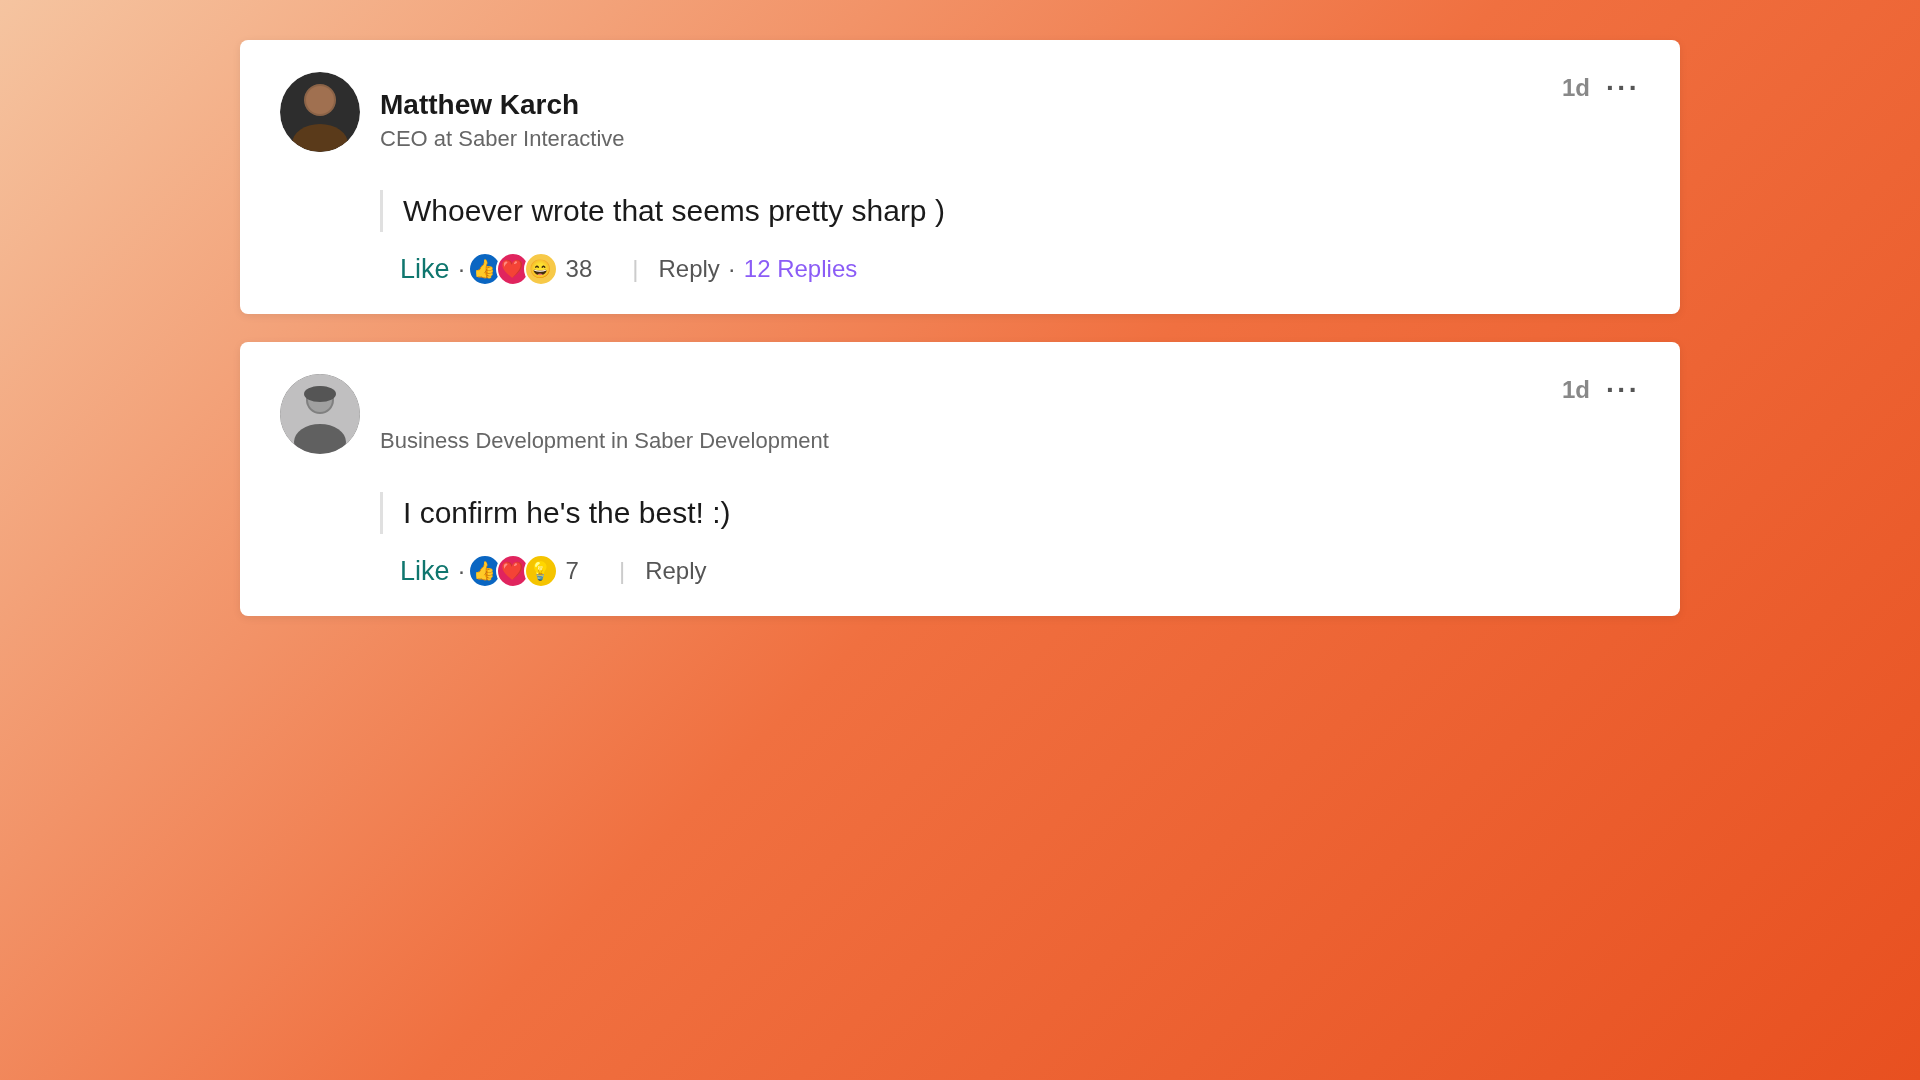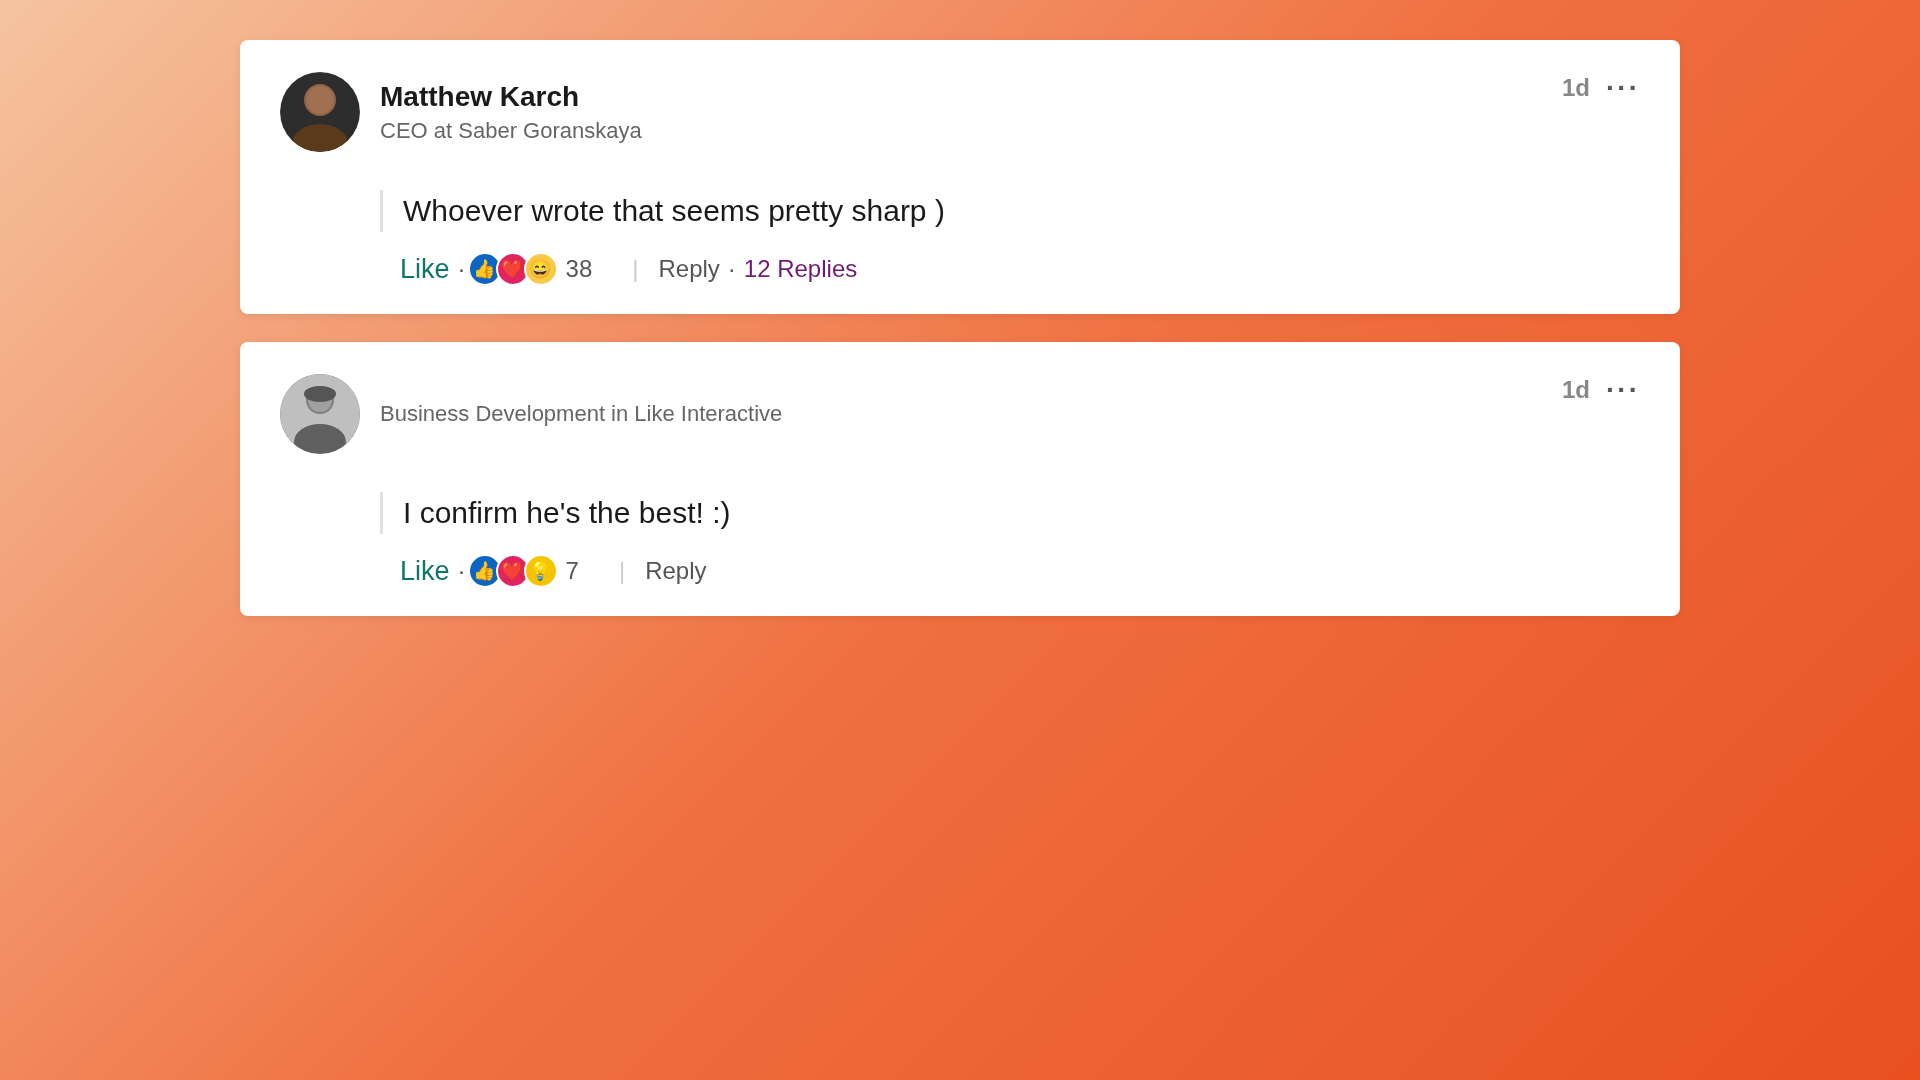--- a/index.html
+++ b/index.html
@@ -28,21 +28,21 @@
 
     .comment-header {
       display: flex;
       align-items: flex-start;
       justify-content: space-between;
       margin-bottom: 24px;
     }
 
     .comment-author-section {
       display: flex;
-      align-items: center;
+      align-items: flex-end;
       gap: 20px;
     }
 
     .avatar {
       width: 80px;
       height: 80px;
       border-radius: 50%;
       background: #888;
       flex-shrink: 0;
       overflow: hidden;
@@ -158,21 +158,21 @@
 
     .action-reply {
       font-size: 24px;
       color: #555;
       cursor: pointer;
       font-weight: 400;
     }
 
     .action-replies {
       font-size: 24px;
-      color: #701a75;
+      color: #8b5cf6;
     }
 
     
     .emoji-like {
       background: #0a66c2;
       color: white;
       font-size: 18px;
     }
     .emoji-love {
       background: #e0245e;
@@ -205,21 +205,21 @@
       <div class="avatar">
         <svg class="matthew-avatar-svg" viewBox="0 0 80 80" xmlns="http://www.w3.org/2000/svg">
           <circle cx="40" cy="40" r="40" fill="#2d2d2d"></circle>
           <circle cx="40" cy="28" r="16" fill="#8B6347"></circle>
           <ellipse cx="40" cy="72" rx="28" ry="20" fill="#5a3a1a"></ellipse>
           <circle cx="40" cy="28" r="14" fill="#a07050"></circle>
         </svg>
       </div>
       <div class="author-info">
         <span class="author-name">Matthew Karch</span>
-        <span class="author-title">CEO at Saber Goranskaya</span>
+        <span class="author-title">CEO at Saber Interactive</span>
       </div>
     </div>
     <div class="comment-meta">
       <span class="timestamp">1d</span>
       <span class="more-options">···</span>
     </div>
   </div>
 
   <div class="comment-body">
     <div class="comment-text">Whoever wrote that seems pretty sharp )</div>
@@ -247,21 +247,21 @@
         <svg class="zhanna-avatar-svg" viewBox="0 0 80 80" xmlns="http://www.w3.org/2000/svg">
           <circle cx="40" cy="40" r="40" fill="#c0bfc0"></circle>
           <circle cx="40" cy="26" r="14" fill="#808080"></circle>
           <ellipse cx="40" cy="68" rx="26" ry="18" fill="#606060"></ellipse>
           <circle cx="40" cy="26" r="12" fill="#a0a0a0"></circle>
 
           <ellipse cx="40" cy="20" rx="16" ry="8" fill="#555"></ellipse>
         </svg>
       </div>
       <div class="author-info">
-        <span class="author-title">Business Development in Like Interactive</span>
+        <span class="author-title">Business Development in Saber Development</span>
       </div>
     </div>
     <div class="comment-meta">
       <span class="timestamp">1d</span>
       <span class="more-options">···</span>
     </div>
   </div>
 
   <div class="comment-body">
     <div class="comment-text">I confirm he's the best! :)</div>

